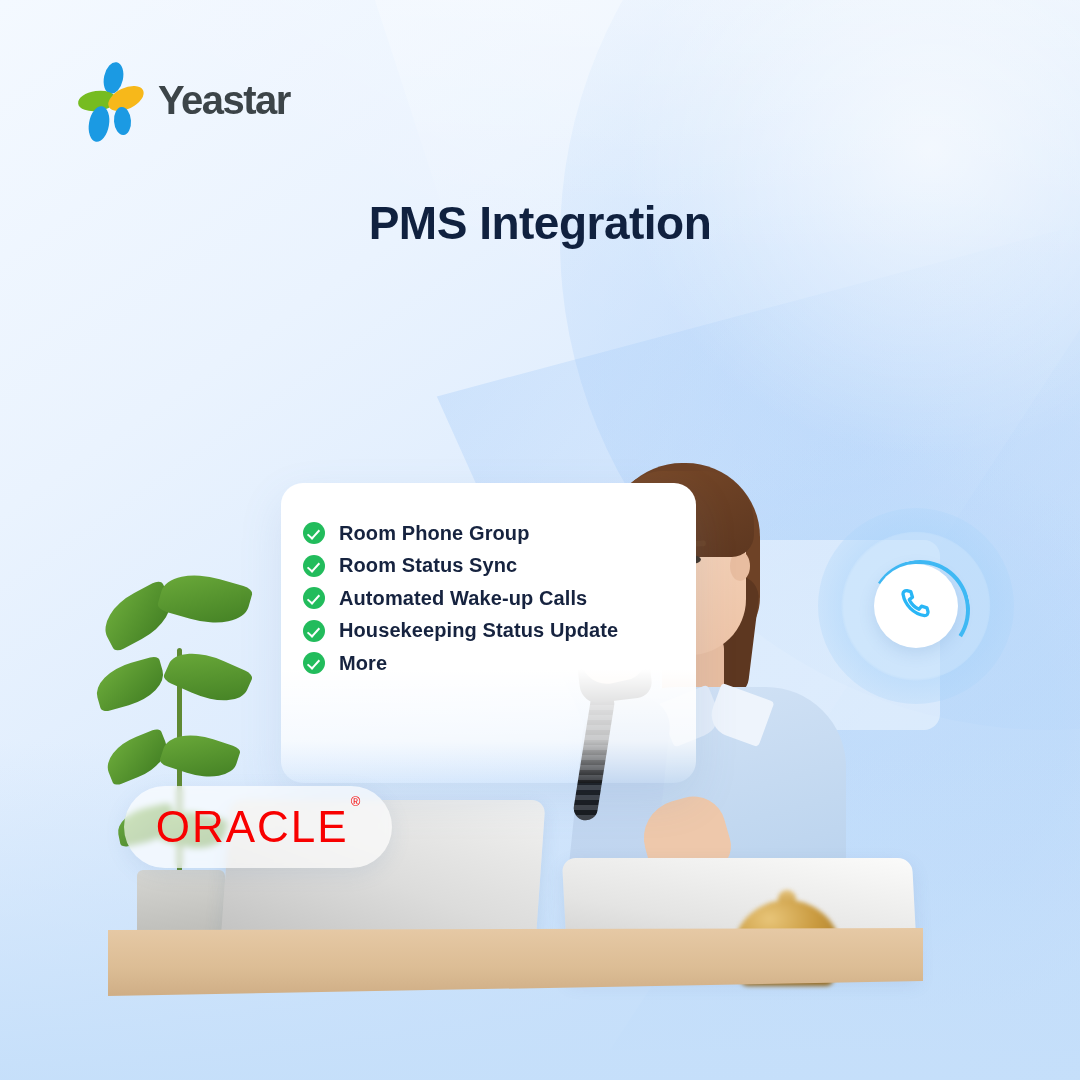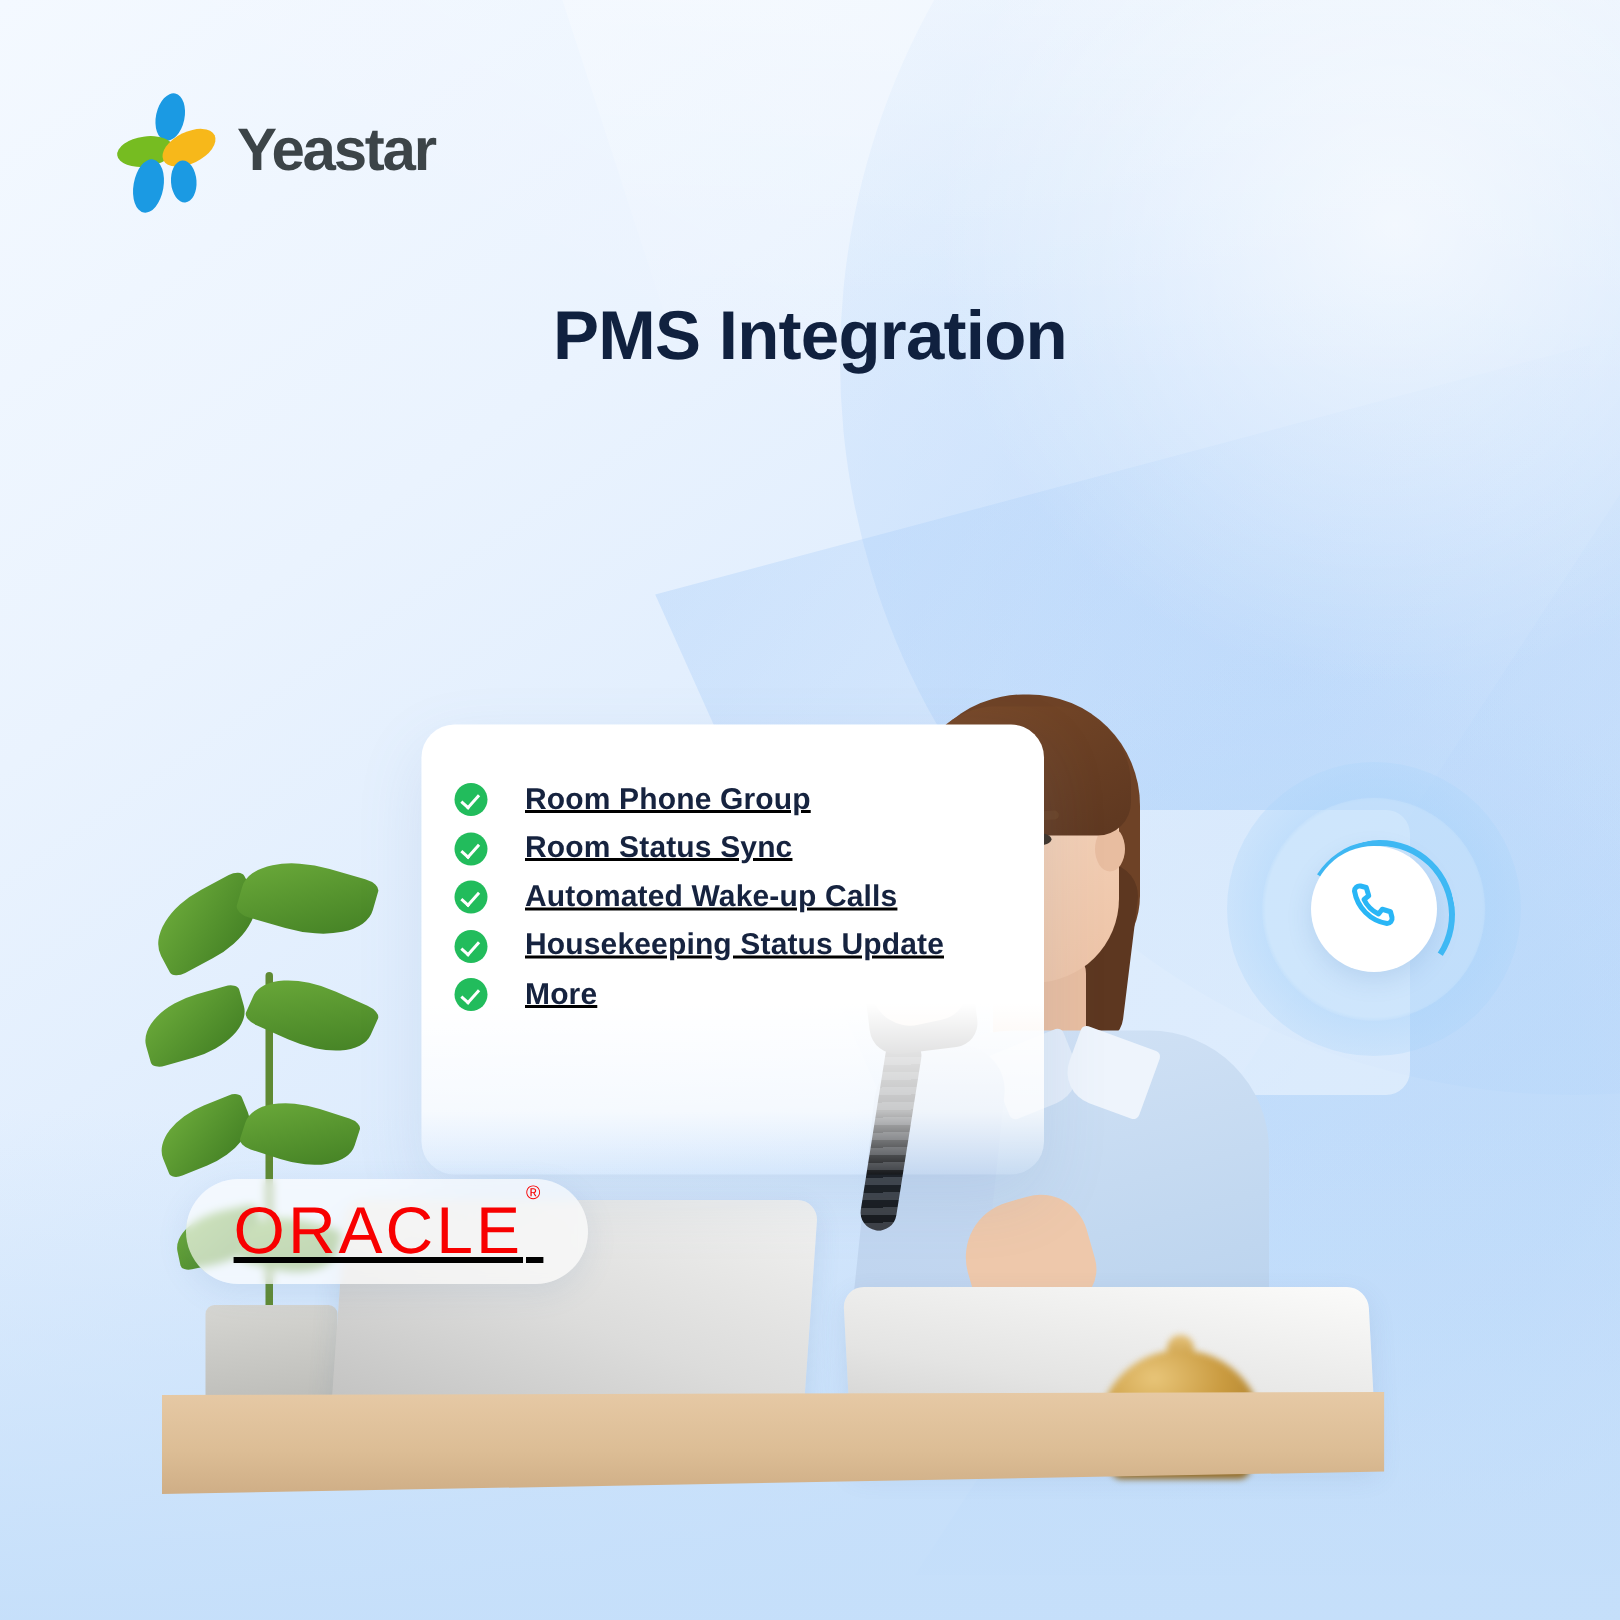--- a/index.html
+++ b/index.html
@@ -115,21 +115,21 @@
     border-radius: 22px;
     background: linear-gradient(180deg, #ffffff 0%, #ffffff 62%, rgba(255,255,255,0.72) 86%, rgba(255,255,255,0.0) 100%);
     box-shadow: 0 16px 44px rgba(90,130,180,0.13);
   }
   .feature-list {
     position: absolute;
     left: 303px; top: 522px;
     width: 420px;
     display: flex; flex-direction: column; gap: 10.5px;
   }
-  .feature-row { display: flex; align-items: center; gap: 25px; height: 22px; text-decoration: underline; }
+  .feature-row { display: flex; align-items: center; gap: 14px; height: 22px; }
   .check {
     width: 22px; height: 22px; flex: 0 0 22px;
     border-radius: 50%;
     background: #22bc5c;
     position: relative;
   }
   .check::after {
     content: "";
     position: absolute;
     left: 6.5px; top: 5px;
@@ -310,21 +310,21 @@
 
   
   .pill {
     position: absolute;
     display: flex; align-items: center; justify-content: center;
     background: rgba(255,255,255,0.66);
     backdrop-filter: blur(3px);
     border-radius: 999px;
     box-shadow: 0 6px 20px rgba(90,130,180,0.13);
   }
-  .pill-oracle { left: 124px; top: 786px; width: 268px; height: 70px; text-decoration: underline; }
+  .pill-oracle { left: 124px; top: 786px; width: 268px; height: 82px; }
   .pill-micros { left: 812px; top: 856px; width: 238px; height: 78px; }
   .oracle-word {
     font-size: 44px; font-weight: 400; color: #f80000;
     letter-spacing: 2px; position: relative; line-height: 1;
   }
   .oracle-word sup { font-size: 13px; top: -20px; position: relative; left: 2px; }
   .micros-word {
     font-size: 47px; font-weight: 700; color: #1a4f9c;
     letter-spacing: -1.5px; position: relative; line-height: 1;
   }

